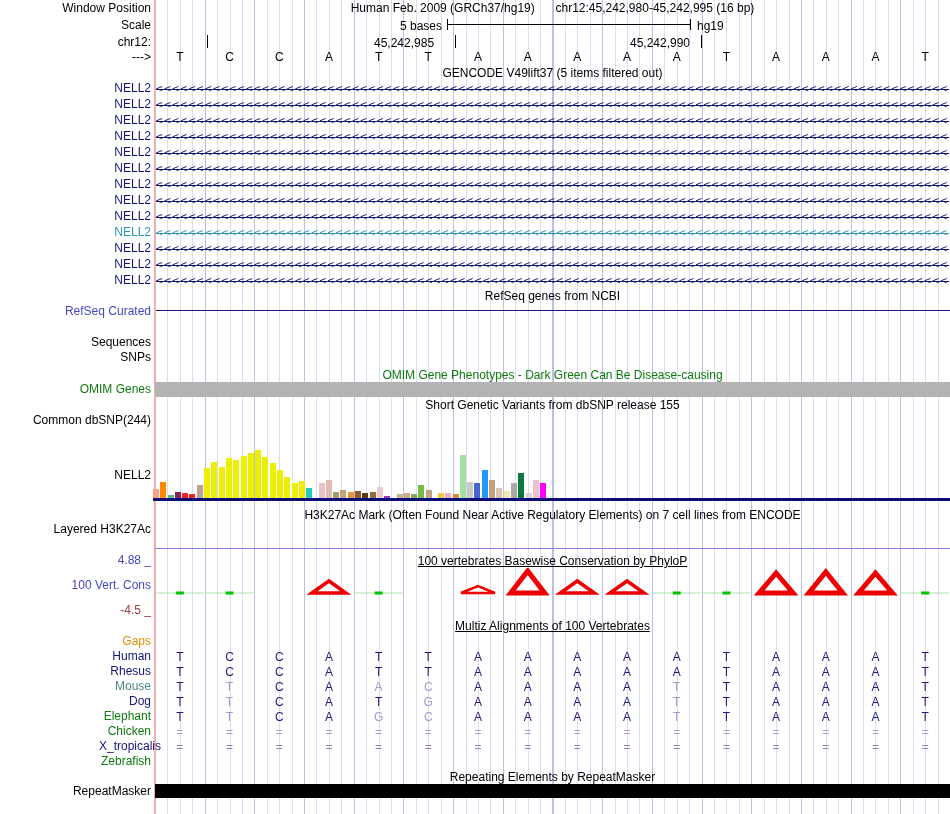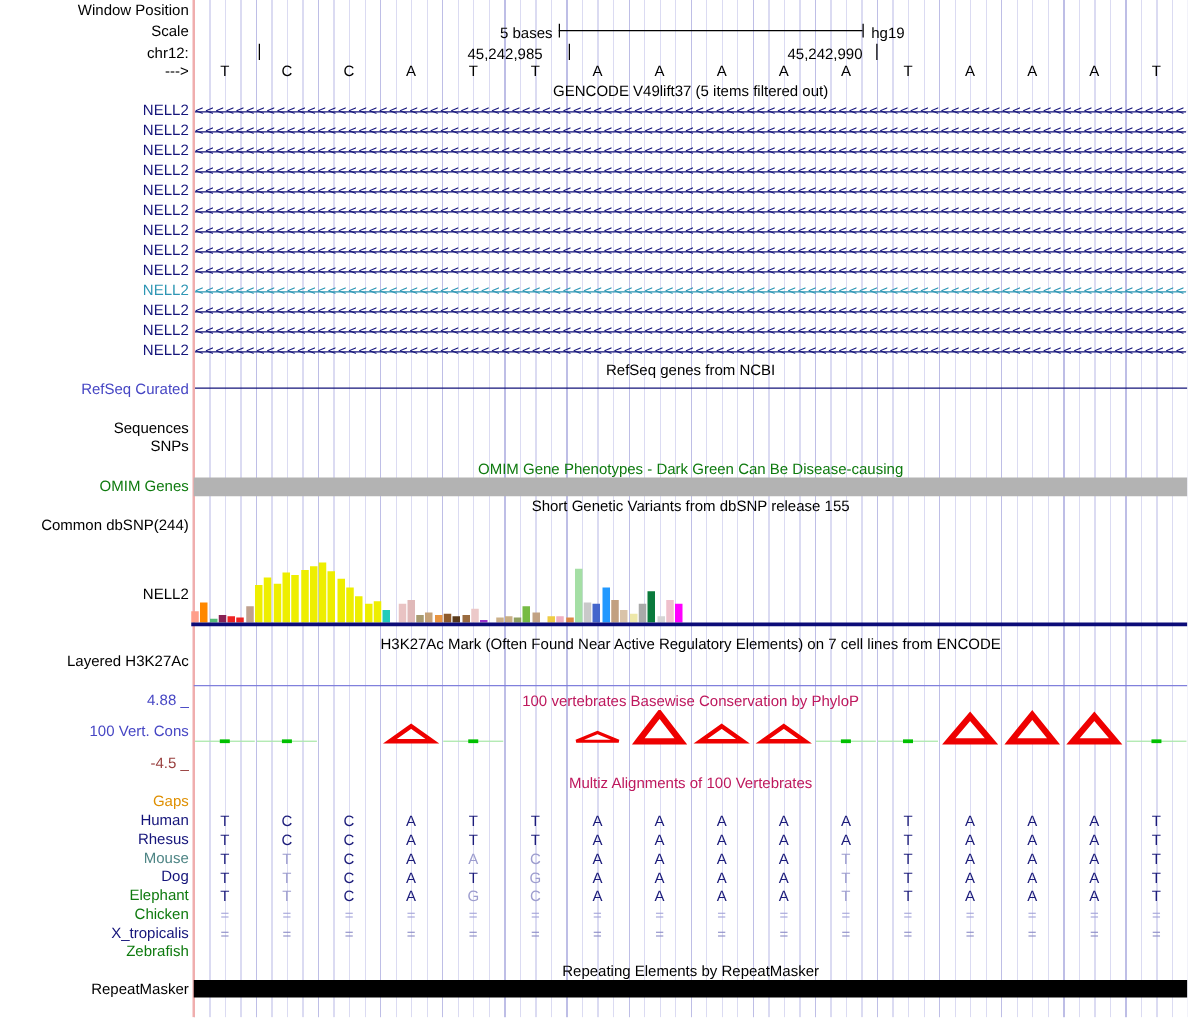--- a/index.html
+++ b/index.html
@@ -13,21 +13,21 @@
     background-image:
       repeating-linear-gradient(to right,#bebee6 0,#bebee6 1px,transparent 1px,transparent 49.6875px),
       repeating-linear-gradient(to right,#dbdbf2 0,#dbdbf2 1px,transparent 1px,transparent 12.421875px);
   }
   .pink-line{position:absolute;left:154px;top:0;width:2px;height:814px;background:#f0aeae;}
   .rlabel{position:absolute;left:0;width:151px;text-align:right;white-space:nowrap;line-height:13px;}
   .ctitle{position:absolute;left:155px;width:795px;text-align:center;white-space:nowrap;line-height:13px;}
   .abs{position:absolute;}
   .blue-label{color:#4646c4;}
   .green-label{color:#0e7a0e;}
-  .navy-title{color:#be185d;}
+  .navy-title{color:#000000;text-decoration:underline;}
   .maroon{color:#99403f;}
   .hline-navy{position:absolute;height:1px;background:#14147a;}
   .arrowline{
     position:absolute;left:156px;width:793px;height:16px;overflow:hidden;white-space:nowrap;
     font-family:"DejaVu Sans Mono",monospace;font-size:11px;letter-spacing:1.55px;line-height:16px;
   }
   .arrowline .hl{position:absolute;left:0;right:0;top:8px;height:1px;background:currentColor;}
   .arrowline .ch{position:relative;}
   .base-col{position:absolute;top:0;height:14px;text-align:center;line-height:14px;}
   .tick{position:absolute;width:1px;background:#000;}
@@ -41,20 +41,25 @@
   .mz-letter{position:absolute;height:14px;text-align:center;line-height:14px;font-size:12px;}
 </style>
 </head>
 <body>
 
 <div id="app">
   <div class="track-bg"></div>
   <div class="pink-line"></div>
 
   <div class="rlabel" style="top:2px">Window Position</div>
+  <div class="ctitle" style="top:2px">
+    <span>Human Feb. 2009 (GRCh37/hg19)</span>
+    <span style="display:inline-block;width:14px"></span>
+    <span>chr12:45,242,980-45,242,995 (16 bp)</span>
+  </div>
 
   <div class="rlabel" style="top:19px">Scale</div>
   <div class="abs" style="left:377px;top:19px;width:65px;text-align:right">5 bases</div>
   <div class="abs" style="left:447px;top:24px;width:243px;height:1px;background:#000"></div>
   <div class="tick" style="left:447px;top:19px;height:11px"></div>
   <div class="tick" style="left:690px;top:19px;height:11px"></div>
   <div class="abs" style="left:697px;top:19px">hg19</div>
 
   <div class="rlabel" style="top:36px">chr12:</div>
   <div class="tick" style="left:207px;top:35px;height:13px"></div>
@@ -355,21 +360,21 @@
       <div class="mz-letter" style="left: 453.125px; width: 49.6875px; top: 725px; color: rgb(160, 160, 216);">=</div>
       <div class="mz-letter" style="left: 502.812px; width: 49.6875px; top: 725px; color: rgb(160, 160, 216);">=</div>
       <div class="mz-letter" style="left: 552.5px; width: 49.6875px; top: 725px; color: rgb(160, 160, 216);">=</div>
       <div class="mz-letter" style="left: 602.188px; width: 49.6875px; top: 725px; color: rgb(160, 160, 216);">=</div>
       <div class="mz-letter" style="left: 651.875px; width: 49.6875px; top: 725px; color: rgb(160, 160, 216);">=</div>
       <div class="mz-letter" style="left: 701.562px; width: 49.6875px; top: 725px; color: rgb(160, 160, 216);">=</div>
       <div class="mz-letter" style="left: 751.25px; width: 49.6875px; top: 725px; color: rgb(160, 160, 216);">=</div>
       <div class="mz-letter" style="left: 800.938px; width: 49.6875px; top: 725px; color: rgb(160, 160, 216);">=</div>
       <div class="mz-letter" style="left: 850.625px; width: 49.6875px; top: 725px; color: rgb(160, 160, 216);">=</div>
       <div class="mz-letter" style="left: 900.312px; width: 49.6875px; top: 725px; color: rgb(160, 160, 216);">=</div>
-      <div class="rlabel" style="top: 740px; color: rgb(20, 20, 122);">X_tropicalis</div>
+      <div class="rlabel" style="top: 740px; color: rgb(20, 20, 122); padding-left: 10px;">X_tropicalis</div>
       <div class="mz-letter" style="left: 155px; width: 49.6875px; top: 740px; color: rgb(133, 133, 194);">=</div>
       <div class="mz-letter" style="left: 204.688px; width: 49.6875px; top: 740px; color: rgb(133, 133, 194);">=</div>
       <div class="mz-letter" style="left: 254.375px; width: 49.6875px; top: 740px; color: rgb(133, 133, 194);">=</div>
       <div class="mz-letter" style="left: 304.062px; width: 49.6875px; top: 740px; color: rgb(133, 133, 194);">=</div>
       <div class="mz-letter" style="left: 353.75px; width: 49.6875px; top: 740px; color: rgb(133, 133, 194);">=</div>
       <div class="mz-letter" style="left: 403.438px; width: 49.6875px; top: 740px; color: rgb(133, 133, 194);">=</div>
       <div class="mz-letter" style="left: 453.125px; width: 49.6875px; top: 740px; color: rgb(133, 133, 194);">=</div>
       <div class="mz-letter" style="left: 502.812px; width: 49.6875px; top: 740px; color: rgb(133, 133, 194);">=</div>
       <div class="mz-letter" style="left: 552.5px; width: 49.6875px; top: 740px; color: rgb(133, 133, 194);">=</div>
       <div class="mz-letter" style="left: 602.188px; width: 49.6875px; top: 740px; color: rgb(133, 133, 194);">=</div>

